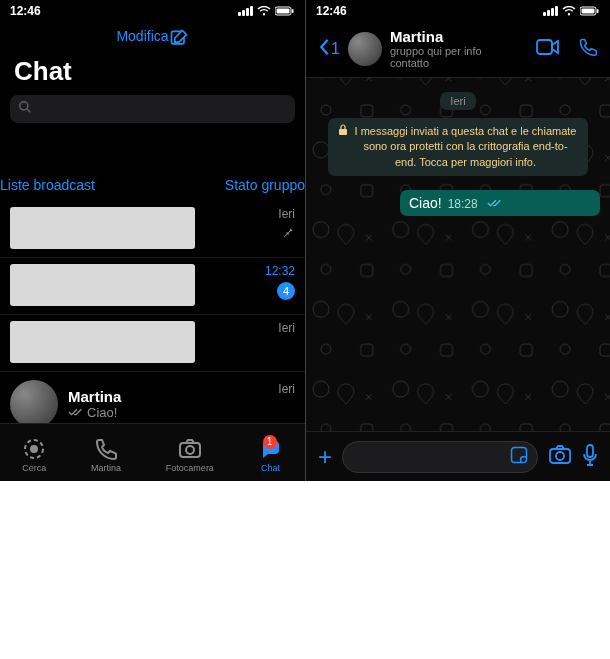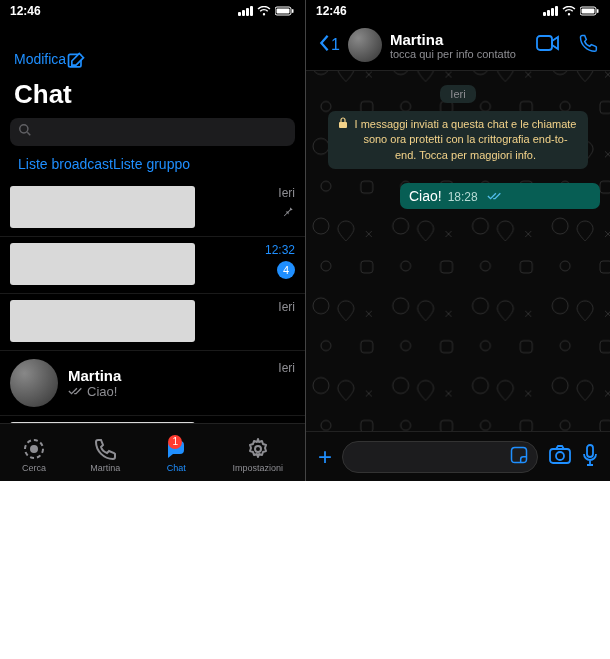--- a/index.html
+++ b/index.html
@@ -36,42 +36,41 @@
 .status-right { display: flex; align-items: center; gap: 4px; }
 .signal-dots { display: flex; gap: 1px; align-items: flex-end; }
 .signal-dots span { width: 3px; background:#fff; border-radius:1px; }
 .signal-dots span:nth-child(1){height:4px} .signal-dots span:nth-child(2){height:6px}
 .signal-dots span:nth-child(3){height:8px} .signal-dots span:nth-child(4){height:10px}
 .wifi-icon svg, .battery-icon svg { display:block; }
 
 
 .top-actions {
   display: flex;
-  justify-content: flex-start;
+  justify-content: center;
   padding: 6px 14px 4px;
-  margin-top: 23px;
 }
 .link { color: #1f8fff; font-size: 14px; }
 .compose-icon { color: #1f8fff; }
 h1.title { color:#fff; font-size: 26px; font-weight: 700; padding: 0 14px 6px; }
 .search-container {
   margin: 2px 10px 8px;
   background: #1c1c1e;
   border-radius: 8px;
   display: flex;
   align-items: center;
   padding: 5px 8px;
   gap: 6px;
 }
 .search-container svg { opacity:.6; }
 .search-container input {
   background: transparent; border:none; outline:none; color:#8e8e93; font-size:14px; flex:1;
 }
 .list-controls {
-  display:flex; justify-content:flex-start; padding: 2px 18px 8px;
+  display:flex; justify-content:space-between; padding: 2px 0 8px; margin-top: 44px;
 }
 .chat-list { flex:1; overflow:hidden; }
 .chat-row {
   display:flex; align-items:flex-start; gap:10px; padding:6px 10px 8px 10px;
   border-bottom: 1px solid #1a1a1a;
 }
 .avatar-placeholder {
   width: 185px; height: 42px; background:#d9d9d9; border-radius:3px;
 }
 .chat-meta {
@@ -214,21 +213,21 @@
     <span>
       <svg width="14" height="14" viewBox="0 0 24 24" fill="none" stroke="#8e8e93" stroke-width="2.5">
           <circle cx="10" cy="10" r="7"></circle>
           <path d="M21 21l-5-5"></path>
         </svg>
     </span>
   </div>
 
   <div class="list-controls">
     <span class="link">Liste broadcast</span>
-    <span class="link">Liste gruppo</span>
+    <span class="link">Stato gruppo</span>
   </div>
 
   <div class="chat-list">
     <div class="chat-row">
       <div class="avatar-placeholder"></div>
       <div class="chat-meta">
         <span class="time">Ieri</span>
         <span class="pin-icon">
           <svg width="14" height="14" viewBox="0 0 24 24" fill="#8e8e93">
               <path d="M14 4l6 6-4 1-3 3v4l-2-2-5 5-1-1 5-5-2-2h4l3-3 1-4-2-2z"></path>
@@ -278,33 +277,34 @@
           <circle cx="12" cy="12" r="3" fill="currentColor"></circle>
         </svg>
       <span>Cerca</span>
     </div>
     <div class="tab-item">
       <svg viewBox="0 0 24 24" fill="none" stroke="currentColor" stroke-width="2">
           <path d="M22 17v3a2 2 0 01-2 2c-9 0-17-8-17-17a2 2 0 012-2h3l2 5-2 2c1 3 3 5 6 6l2-2 5 2z"></path>
         </svg>
       <span>Martina</span>
     </div>
+    <div class="tab-item">
+      <svg viewBox="0 0 24 24" fill="none" stroke="currentColor" stroke-width="2">
+          <rect x="2" y="6" width="20" height="14" rx="3"></rect>
+          <circle cx="12" cy="13" r="4"></circle>
+          <path d="M8 6l2-3h4l2 3"></path>
+        </svg>
+      <span>Fotocamera</span>
+    </div>
     <div class="tab-item active">
       <svg viewBox="0 0 24 24" fill="currentColor">
           <path d="M4 4h12a4 4 0 014 4v5a4 4 0 01-4 4H9l-5 4V8a4 4 0 014-4z"></path>
         </svg>
       <span class="tab-badge">1</span>
       <span>Chat</span>
-    </div>
-    <div class="tab-item">
-      <svg viewBox="0 0 24 24" fill="none" stroke="currentColor" stroke-width="2">
-          <circle cx="12" cy="12" r="3"></circle>
-          <path d="M12 2l1 3 3-1 1 3 3 1-1 3 1 3-3 1-1 3-3-1-1 3-1-3-3 1-1-3-3-1 1-3-1-3 3-1 1-3 3 1 1-3z" stroke-linejoin="round"></path>
-        </svg>
-      <span>Impostazioni</span>
     </div>
   </div>
 </div>
 
 <div class="screen">
   <div class="status-bar">
     <span>12:46</span>
     <div class="status-right">
       <span class="signal-dots">
           <span></span>
@@ -332,21 +332,21 @@
       <span>
         <svg width="12" height="18" viewBox="0 0 12 20" fill="none" stroke="currentColor" stroke-width="2.5">
             <path d="M10 2L3 10l7 8"></path>
           </svg>
       </span>
       <span>1</span>
     </span>
     <div class="convo-avatar"></div>
     <div class="convo-title-block">
       <div class="convo-name">Martina</div>
-      <div class="convo-sub">tocca qui per info contatto</div>
+      <div class="convo-sub">gruppo qui per info contatto</div>
     </div>
     <span class="header-action">
       <svg width="24" height="16" viewBox="0 0 24 16" fill="none" stroke="currentColor" stroke-width="1.8">
           <rect x="1" y="1" width="15" height="14" rx="3"></rect>
           <path d="M16 6l6-4v12l-6-4z"></path>
         </svg>
     </span>
     <span class="header-action">
       <svg width="20" height="20" viewBox="0 0 24 24" fill="none" stroke="currentColor" stroke-width="1.8">
           <path d="M22 17v3a2 2 0 01-2 2c-9 0-17-8-17-17a2 2 0 012-2h3l2 5-2 2c1 3 3 5 6 6l2-2 5 2z"></path>

